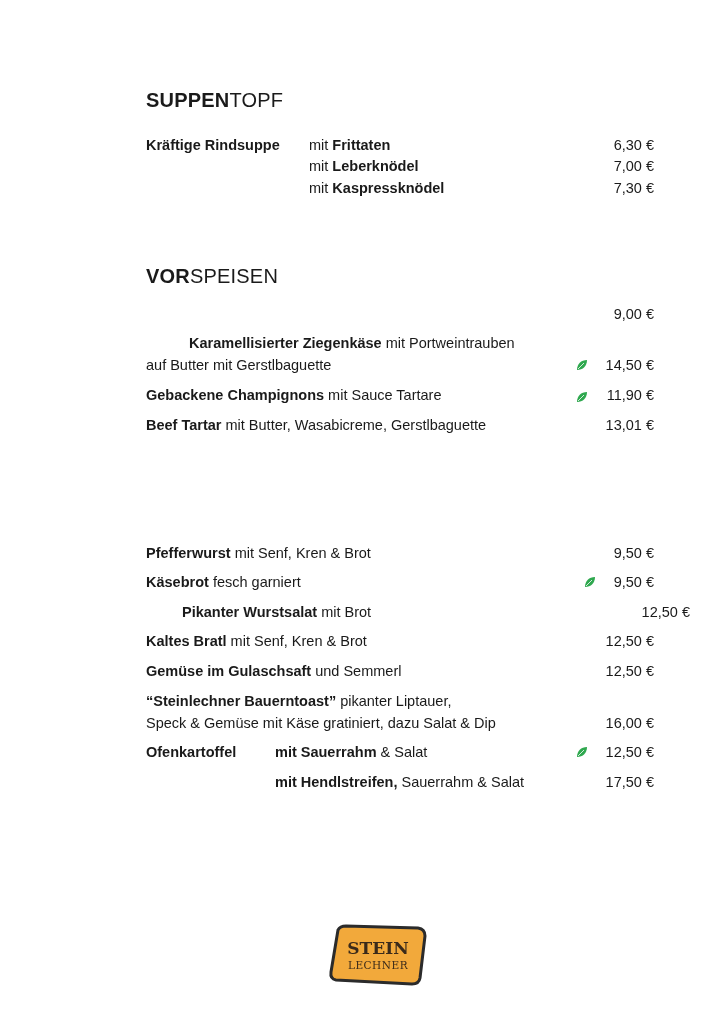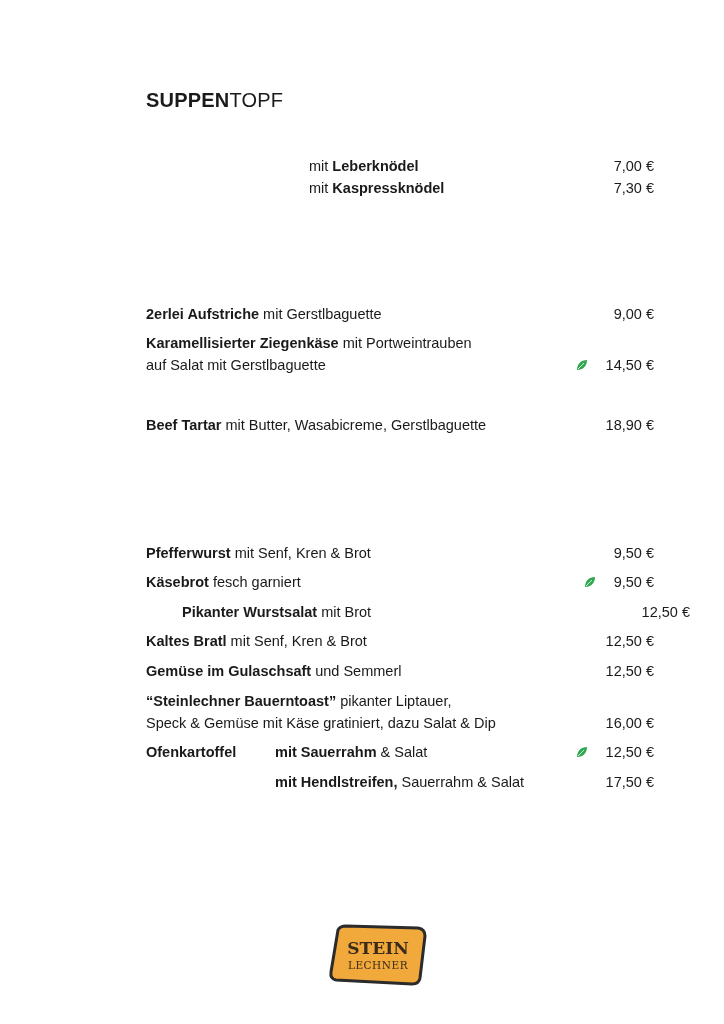--- a/index.html
+++ b/index.html
@@ -15,48 +15,61 @@
   b { font-weight: bold; }
   .logo { position: absolute; left: 312px; top: 924px; width: 100px; height: 62px; }
 </style>
 </head>
 <body>
 
 <div class="page">
 
   <div class="section-title" style="top:89px;"><b>SUPPEN</b><span>TOPF</span></div>
 
+  <div class="row" style="top:135px;">
+    <span class="txt"><b>Kräftige Rindsuppe</b></span>
+    <span class="txt" style="left:163px;"><span>mit </span><b>Frittaten</b></span>
+    <span class="price">6,30 €</span>
+  </div>
   <div class="row" style="top:156px;">
     <span class="txt" style="left:163px;"><span>mit </span><b>Leberknödel</b></span>
     <span class="price">7,00 €</span>
   </div>
   <div class="row" style="top:178px;">
     <span class="txt" style="left:163px;"><span>mit </span><b>Kaspressknödel</b></span>
     <span class="price">7,30 €</span>
   </div>
 
+  <div class="section-title" style="top:265px;"><b>VOR</b><span>SPEISEN</span></div>
 
   <div class="row" style="top:304px;">
-    <span class="txt"><b>2erlei Aufstriche</b><span> mit Gerstlbaguette</span></span>
     <span class="price">9,00 €</span>
   </div>
-  <div class="row" style="top:333px;">
+  <div class="row" style="top:333px;margin-left:43px;">
     <span class="txt"><b>Karamellisierter Ziegenkäse</b><span> mit Portweintrauben</span></span>
   </div>
   <div class="row" style="top:355px;">
-    <span class="txt">auf Salat mit Gerstlbaguette</span>
+    <span class="txt">auf Butter mit Gerstlbaguette</span>
     <svg class="leaf" viewBox="0 0 12 12">
         <path d="M1 11 C1 5 5 1 11 1 C11 7 7 11 1 11 Z" fill="#2fa84f"></path>
         <path d="M2 10 L8 4" stroke="#ffffff" stroke-width="0.8"></path>
       </svg>
     <span class="price">14,50 €</span>
   </div>
+  <div class="row" style="top:385px;">
+    <span class="txt"><b>Gebackene Champignons</b><span> mit Sauce Tartare</span></span>
+    <svg class="leaf" style="top:6px;" viewBox="0 0 12 12">
+        <path d="M1 11 C1 5 5 1 11 1 C11 7 7 11 1 11 Z" fill="#2fa84f"></path>
+        <path d="M2 10 L8 4" stroke="#ffffff" stroke-width="0.8"></path>
+      </svg>
+    <span class="price">11,90 €</span>
+  </div>
   <div class="row" style="top:415px;">
     <span class="txt"><b>Beef Tartar</b><span> mit Butter, Wasabicreme, Gerstlbaguette</span></span>
-    <span class="price">18,90 €</span>
+    <span class="price">13,01 €</span>
   </div>
 
 
   <div class="row" style="top:543px;">
     <span class="txt"><b>Pfefferwurst</b><span> mit Senf, Kren &amp; Brot</span></span>
     <span class="price">9,50 €</span>
   </div>
   <div class="row" style="top:572px;">
     <span class="txt"><b>Käsebrot</b><span> fesch garniert</span></span>
     <svg class="leaf" style="right:58px;" viewBox="0 0 12 12">

